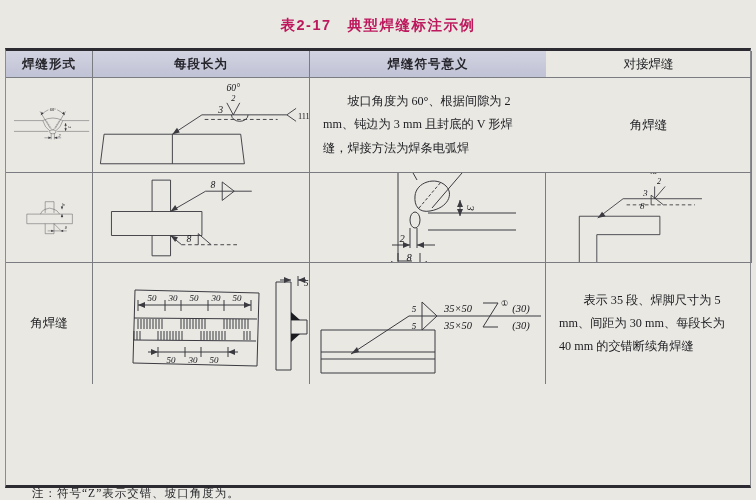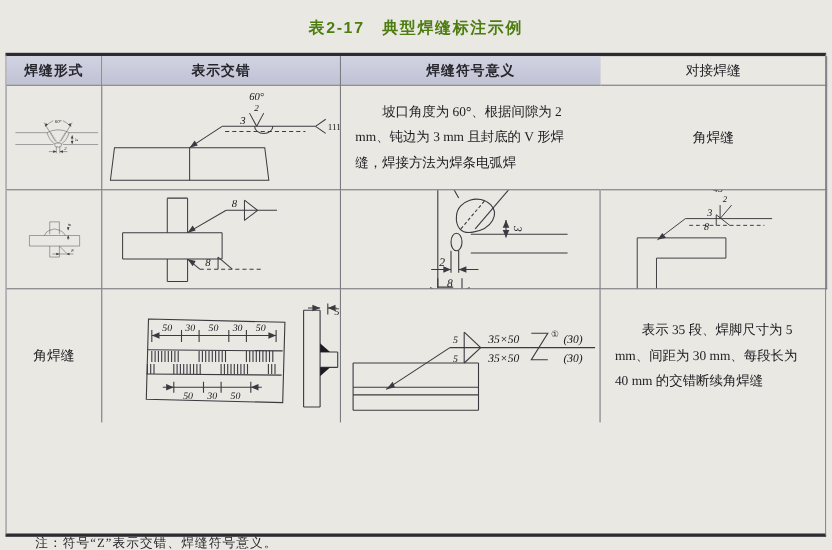--- a/index.html
+++ b/index.html
@@ -8,21 +8,21 @@
     background: #e9e8e3;
     font-family: "Liberation Serif", "DejaVu Serif", serif;
     color: #1e1e22;
     position: relative;
     overflow: hidden;
   }
   .title {
     position: absolute; top: 16px; left: 0; width: 100%;
     text-align: center;
     font-family: "Liberation Sans", "DejaVu Sans", sans-serif;
-    font-size: 14.5px; font-weight: 600; color: #4d7c0f; letter-spacing: 1.5px;
+    font-size: 14.5px; font-weight: 600; color: #be185d; letter-spacing: 1.5px;
   }
   .tbl {
     position: absolute; left: 5px; top: 48px; width: 746px;
     display: grid;
     grid-template-columns: 87px 217px 236px 206px;
     grid-template-rows: 27px 95px 90px 121px 101px;
     border-top: 3px solid #2b2b31;
     border-bottom: 3px solid #2b2b31;
     border-left: 1px solid #8b8b92;
     border-right: 1px solid #8b8b92;
@@ -61,21 +61,21 @@
   svg text.xs { font-size: 8px; }
 </style>
 </head>
 <body>
 
 <div class="title">表2-17　典型焊缝标注示例</div>
 
 <div class="tbl">
 
   <div class="cell c1 hcell">焊缝形式</div>
-  <div class="cell c2 hcell">表示交错</div>
+  <div class="cell c2 hcell">每段长为</div>
   <div class="cell c4 hcell">焊缝符号意义</div>
 
   <div class="cell c1 form-cell">对接焊缝</div>
 
   <div class="cell c2 diag-cell">
     <svg width="215" height="94" viewBox="0 0 215 94">
       <line class="ln" x1="20" y1="36" x2="92" y2="36"></line>
         <line class="ln" x1="142" y1="36" x2="208" y2="36"></line>
       <line class="ln" x1="20" y1="63" x2="106" y2="63"></line>
         <line class="ln" x1="128" y1="63" x2="208" y2="63"></line>
@@ -336,13 +336,13 @@
       <text class="num" x="210" y="55" text-anchor="middle">(30)</text>
     </svg>
   </div>
 
   <div class="cell c4 mean-cell rlast">
     <div class="mtext">表示 35 段、焊脚尺寸为 5 mm、间距为 30 mm、每段长为 40 mm 的交错断续角焊缝</div>
   </div>
 
 </div>
 
-<div class="note">注：符号“Z”表示交错、焊缝符号意义。</div>
+<div class="note">注：符号“Z”表示交错、坡口角度为。</div>
 
 </body></html>

